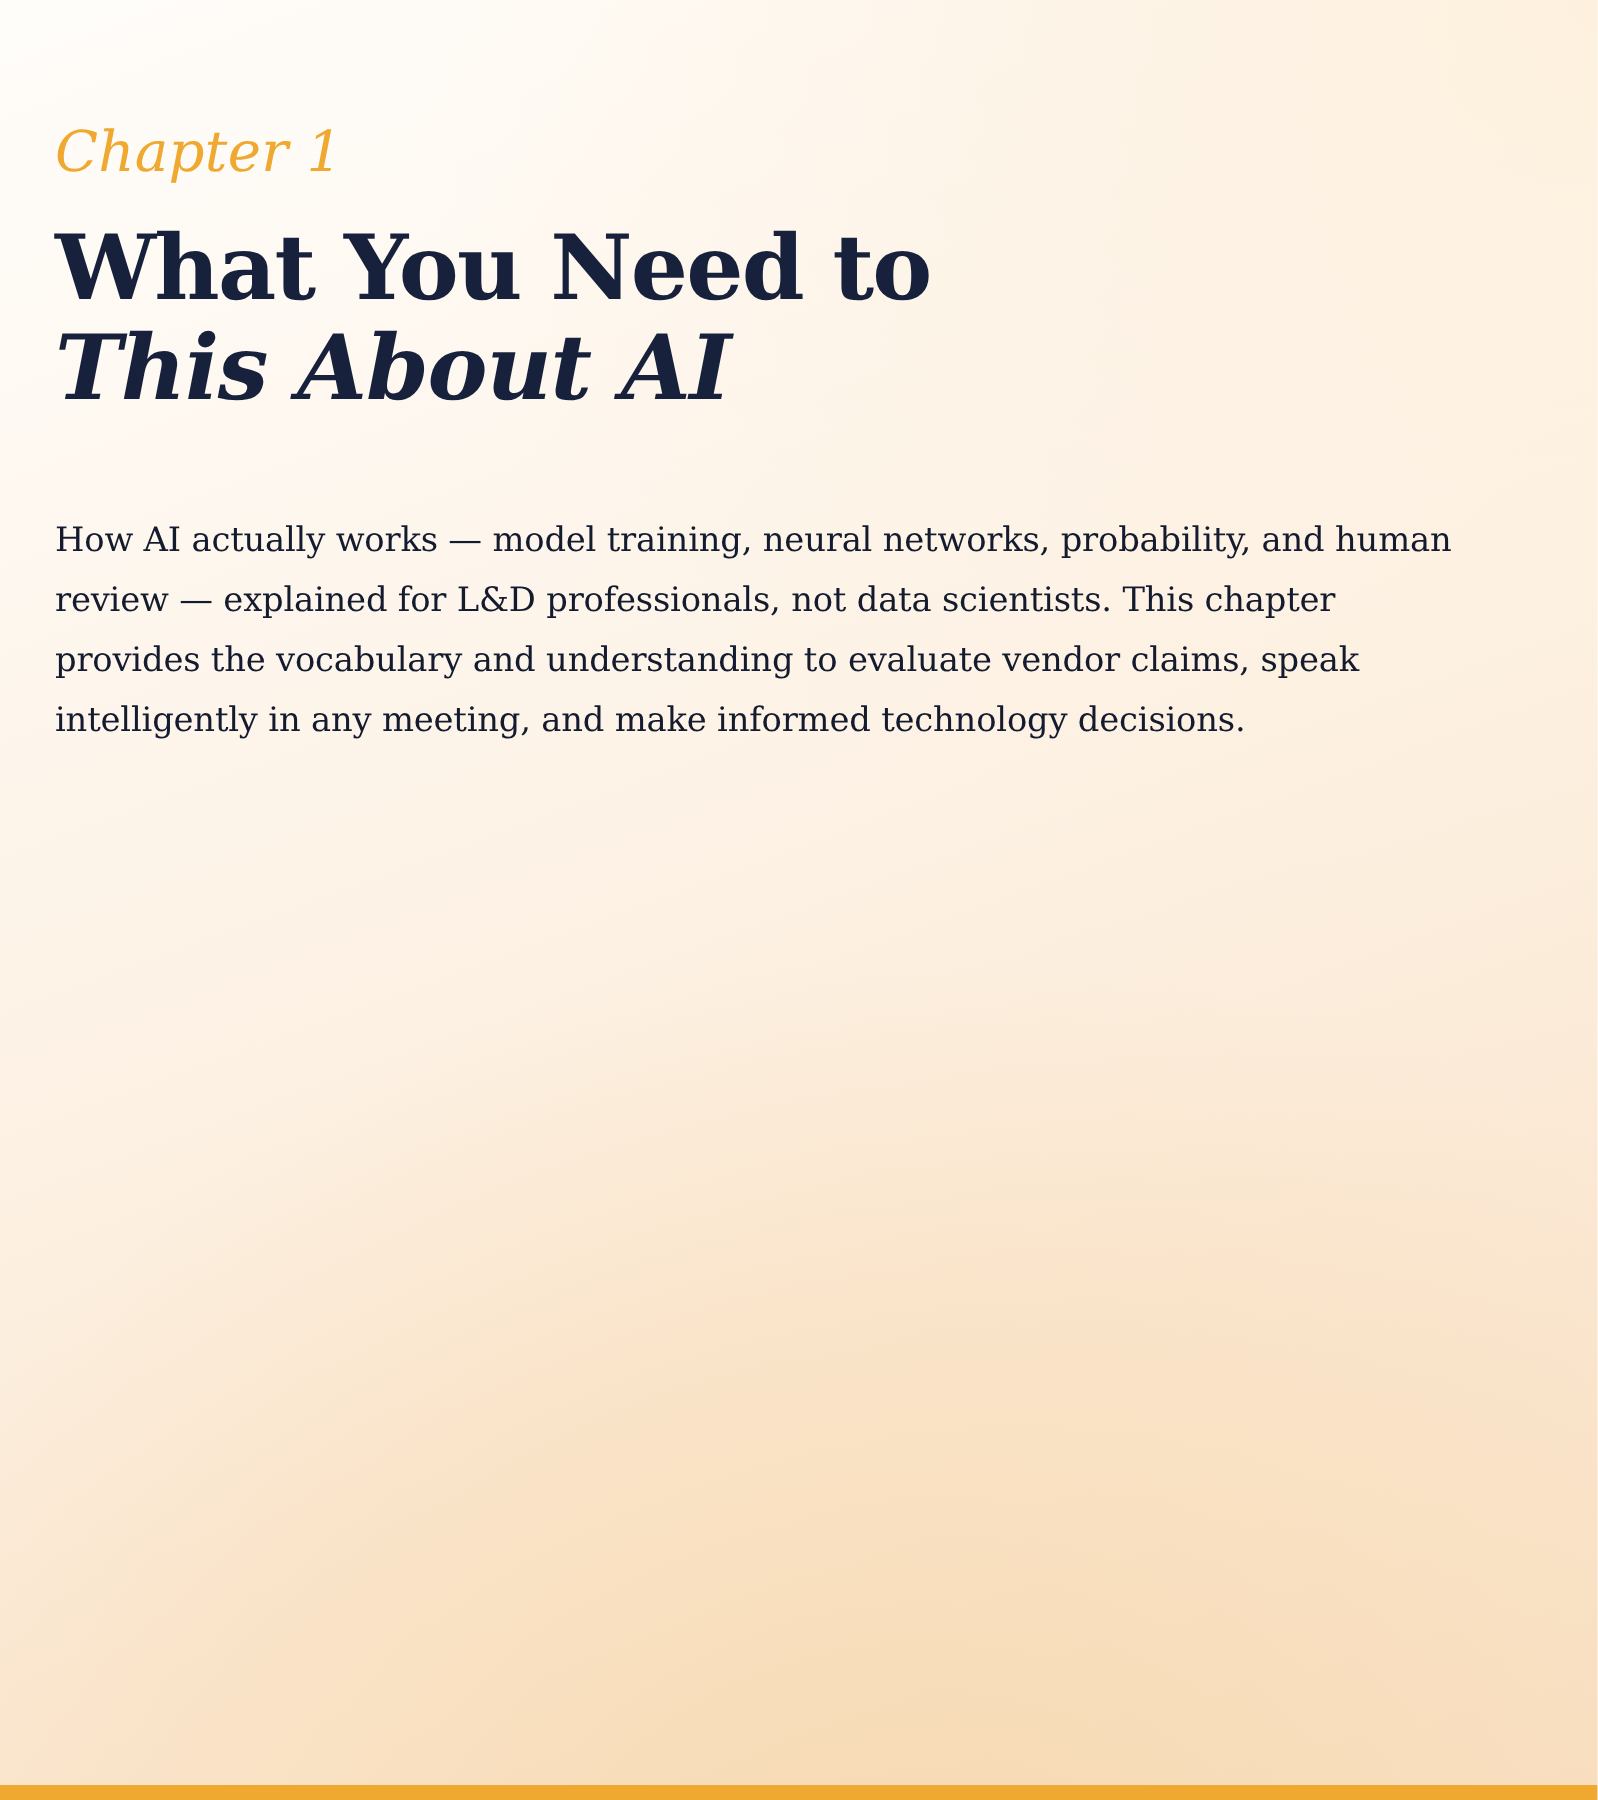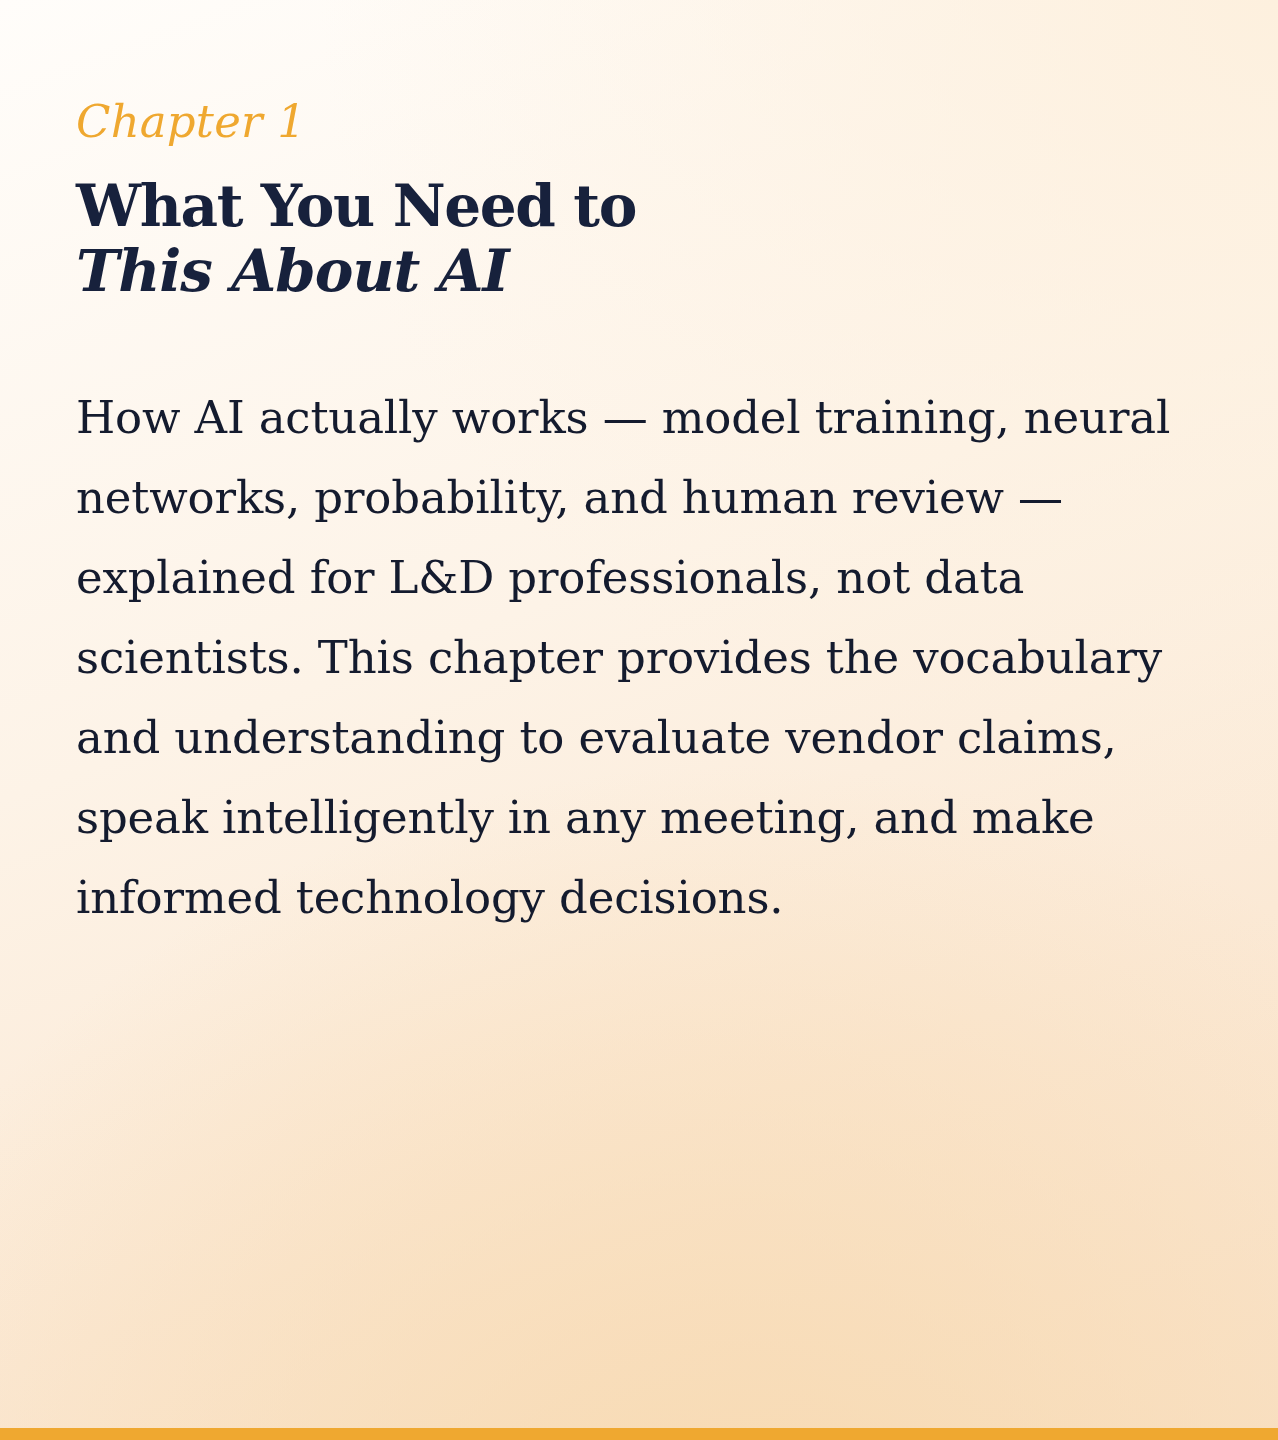--- a/index.html
+++ b/index.html
@@ -22,59 +22,59 @@
     
     background:
       radial-gradient(120% 95% at 58% 112%, #f7d9b0 0%, rgba(247,217,176,0.55) 28%, rgba(250,233,210,0.0) 62%),
       radial-gradient(100% 80% at 100% 0%, #fdf0de 0%, rgba(253,240,222,0.35) 45%, rgba(255,255,255,0) 75%),
       linear-gradient(160deg, #fffdfa 0%, #fdf3e7 42%, #fbe9d5 72%, #f9e2c9 100%);
     overflow: hidden;
   }
 
   .content {
     position: absolute;
-    left: 76px;
+    left: 44px;
     top: 96px;
     width: 1135px;
   }
 
   .chapter-label {
     font-family: "DejaVu Serif", serif;
     font-style: italic;
     font-size: 45px;
     line-height: 1.15;
     color: #efa830;
     letter-spacing: 0.2px;
     margin: 0 0 26px 0;
   }
 
   .title {
     margin: 0;
     color: #17213c;
     font-family: "DejaVu Serif", serif;
     font-weight: 700;
-    font-size: 58px;
+    font-size: 72px;
     line-height: 1.12;
     letter-spacing: -1.4px;
   }
   .title .line1 {
     display: block;
   }
   .title .line2 {
     display: block;
     font-style: italic;
     font-weight: 700;
     letter-spacing: -1.0px;
   }
 
   .body-copy {
     margin: 0;
     color: #141b2e;
     font-family: "DejaVu Serif", serif;
-    font-size: 45px;
+    font-size: 27px;
     line-height: 1.78;
     letter-spacing: -0.15px;
     max-width: 1130px;
   }
   .para-1 { margin-top: 74px; }
   .para-2 { margin-top: 56px; }
 
   .lead-in {
     font-style: italic;
   }

